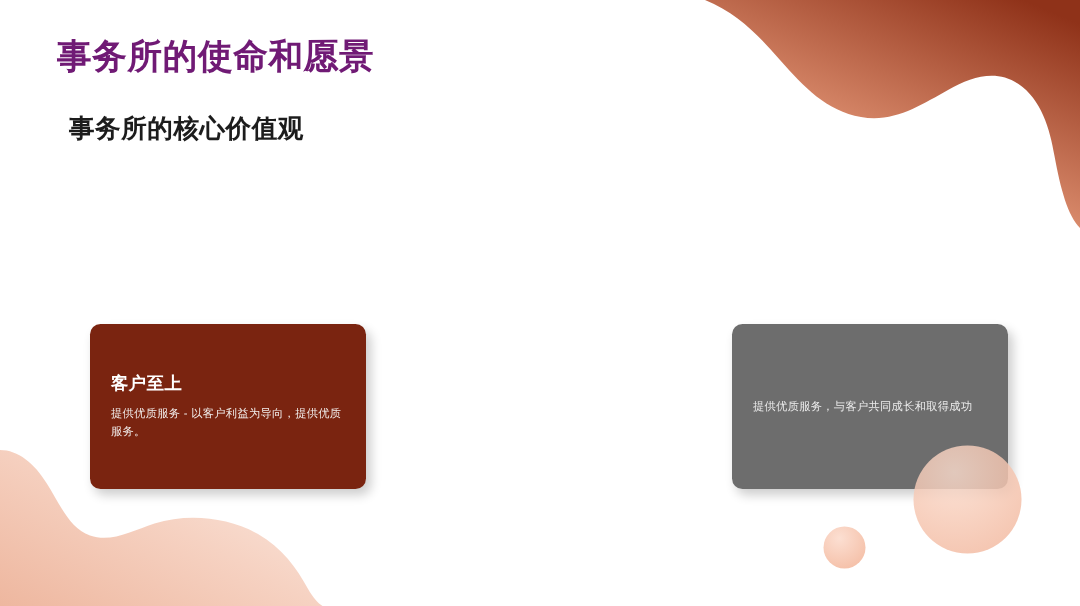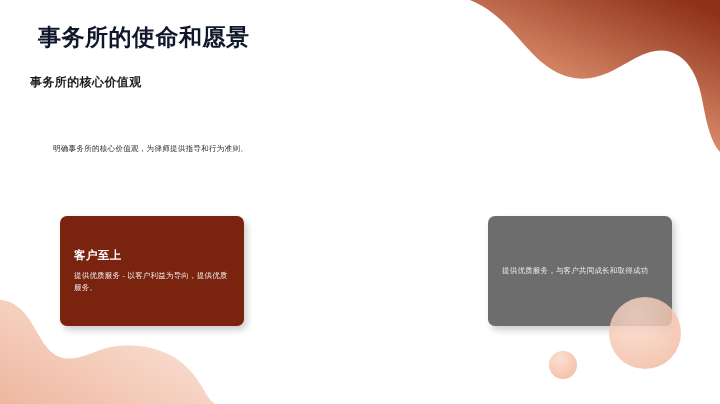--- a/index.html
+++ b/index.html
@@ -39,29 +39,29 @@
     z-index: 2;
     width: 720px;
     height: 404px;
   }
   .slide-title {
     position: absolute;
     left: 38px;
     top: 22px;
     font-size: 23px;
     font-weight: bold;
-    color: #0f172a;
+    color: #701a75;
     letter-spacing: 0.5px;
     white-space: nowrap;
   }
   .slide-subtitle {
     position: absolute;
-    left: 30px;
+    left: 46px;
     top: 74px;
-    font-size: 12px;
+    font-size: 17px;
     font-weight: bold;
     color: #1c1c1c;
     letter-spacing: 0.4px;
     white-space: nowrap;
   }
   .slide-lead {
     position: absolute;
     left: 53px;
     top: 144px;
     font-size: 7.5px;
@@ -166,21 +166,20 @@
       <circle cx="563" cy="365" r="14" fill="url(#gradCircleSmall)"></circle>
     </svg>
   </div>
 
   <div class="content">
 
     <div class="slide-title">事务所的使命和愿景</div>
 
     <div class="slide-subtitle">事务所的核心价值观</div>
 
-    <div class="slide-lead">明确事务所的核心价值观，为律师提供指导和行为准则。</div>
 
     <div class="cards">
 
       <div class="card card-1">
         <div class="card-title">客户至上</div>
         <div class="card-body">提供优质服务 - 以客户利益为导向，提供优质服务。</div>
       </div>
 
 
       <div class="card card-3">

